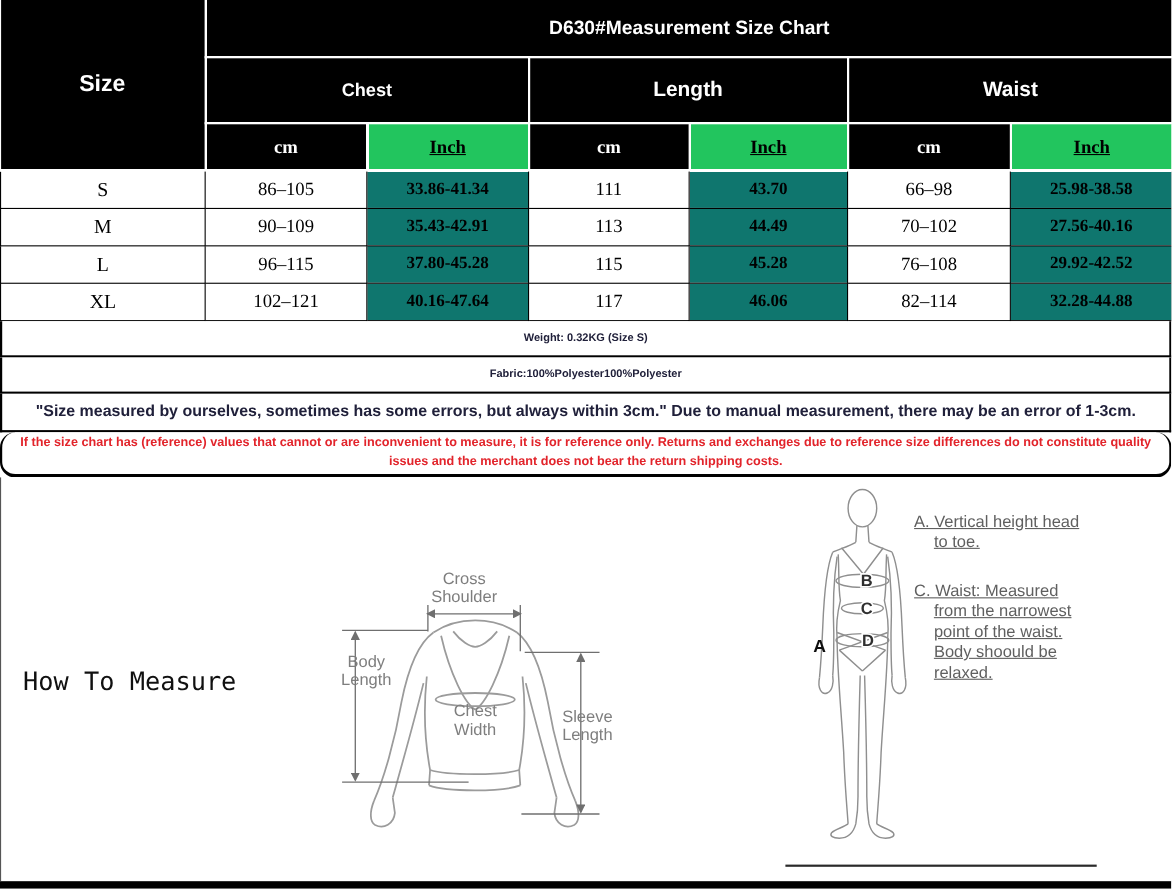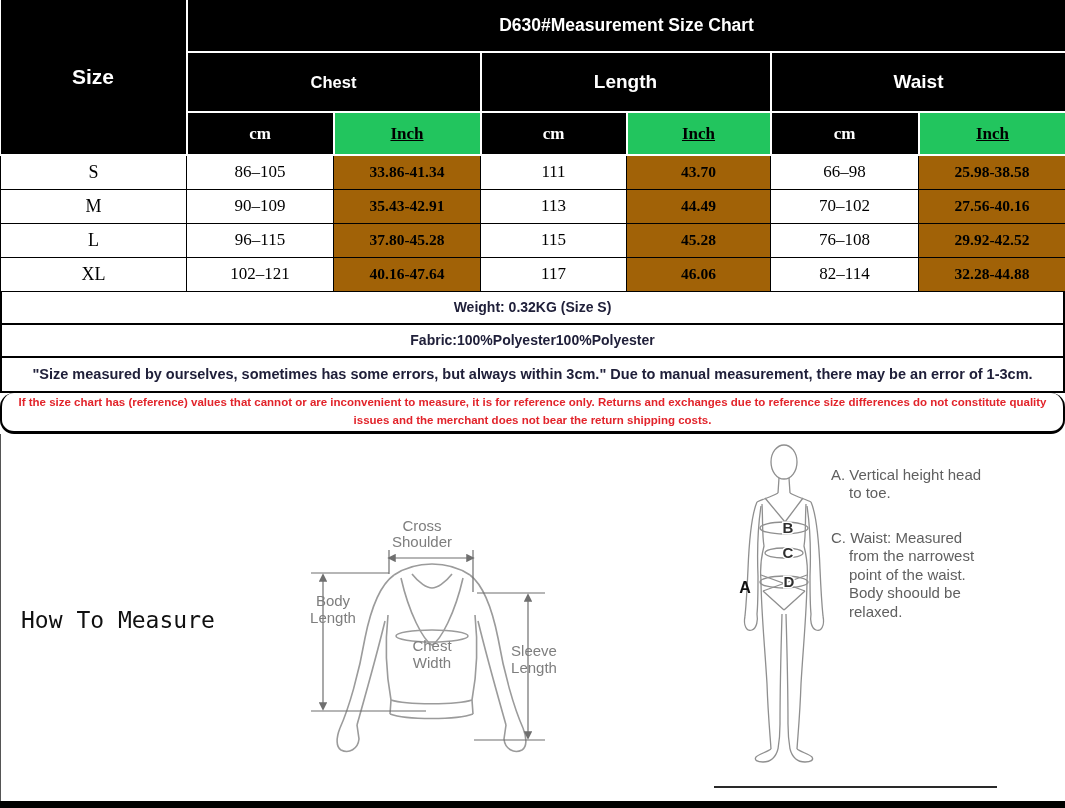--- a/index.html
+++ b/index.html
@@ -22,42 +22,42 @@
   td.g-chest   { font-size:16.5px; }
   td.g-length  { font-size:19px; }
   td.g-waist   { font-size:19px; }
   tr.r2 td:last-child, tr.r3 td:last-child { border-right:none !important; }
   tr.r3 td { height:43px; font-family:"Liberation Serif", serif; font-size:17px; }
   tr.r3 td.u-inch { background:#22c55e; color:#000;text-decoration:underline; }
 
   tr.data td { border:1px solid #000; background:#fff; height:34px;
                font-family:"Liberation Serif", serif; font-size:17px; }
   tr.data td.sz  { font-size:18px; }
-  tr.data td.inch { background:#a16207; font-weight:bold; font-size:15.5px; }
+  tr.data td.inch { background:#0f766e; font-weight:bold; font-size:15.5px; }
   tr.data td:first-child { border-left:1px solid #000; }
 
   
   .note { width:1065px; display:flex; align-items:center; justify-content:center;
           text-align:center; border:2px solid #000; border-top:none; background:#fff; }
-  .note-weight, .note-fabric { height:33px; font-weight:bold; font-size:14px; color:#20203a; }
+  .note-weight, .note-fabric { height:33px; font-weight:bold; font-size:10px; color:#20203a; }
   .note-disclaimer { height:35px; font-weight:bold; font-size:14.5px; color:#20203a; }
   .note-red { height:41px; font-weight:bold; font-size:11.5px; color:#e2242b;
               line-height:1.55; padding:0 14px; border-bottom:3px solid #000;border-radius:14px; }
 
   
   .measure { position:relative; width:1065px; height:367px; background:#fff;
              border-left:1px solid #555; }
   .htm-heading { position:absolute; left:6px; top:604px; }
   .measure .htm-heading { top:173px; left:20px;
              font-family:"DejaVu Sans Mono", monospace; font-size:23px; color:#101010; }
   .fig-underline { position:absolute; left:713px; top:352px; width:283px; height:2px; background:#2a2a2a; }
 
   .instructions { position:absolute; left:830px; top:32px; width:182px;
                   font-size:15px; line-height:18.5px; color:#5f5f5f; }
-  .instr { margin-bottom:18px; }
+  .instr { margin-bottom:18px;text-decoration:underline; }
   .instr-a { margin-bottom:26px; }
   .instr .cont { padding-left:18px; }
 
   svg text { font-family:"Liberation Sans", sans-serif; }
   .diag-label { fill:#7e7e7e; font-size:15px; }
   .fig-letter { fill:#2f2f2f; font-size:15px; font-weight:bold; paint-order:stroke; stroke:#ffffff; stroke-width:3px; }
   .fig-letter-a { fill:#0f0f0f; font-size:16px; font-weight:bold; }
 
   .bottom-bar { width:1065px; height:10px; background:#000; }
 </style>

